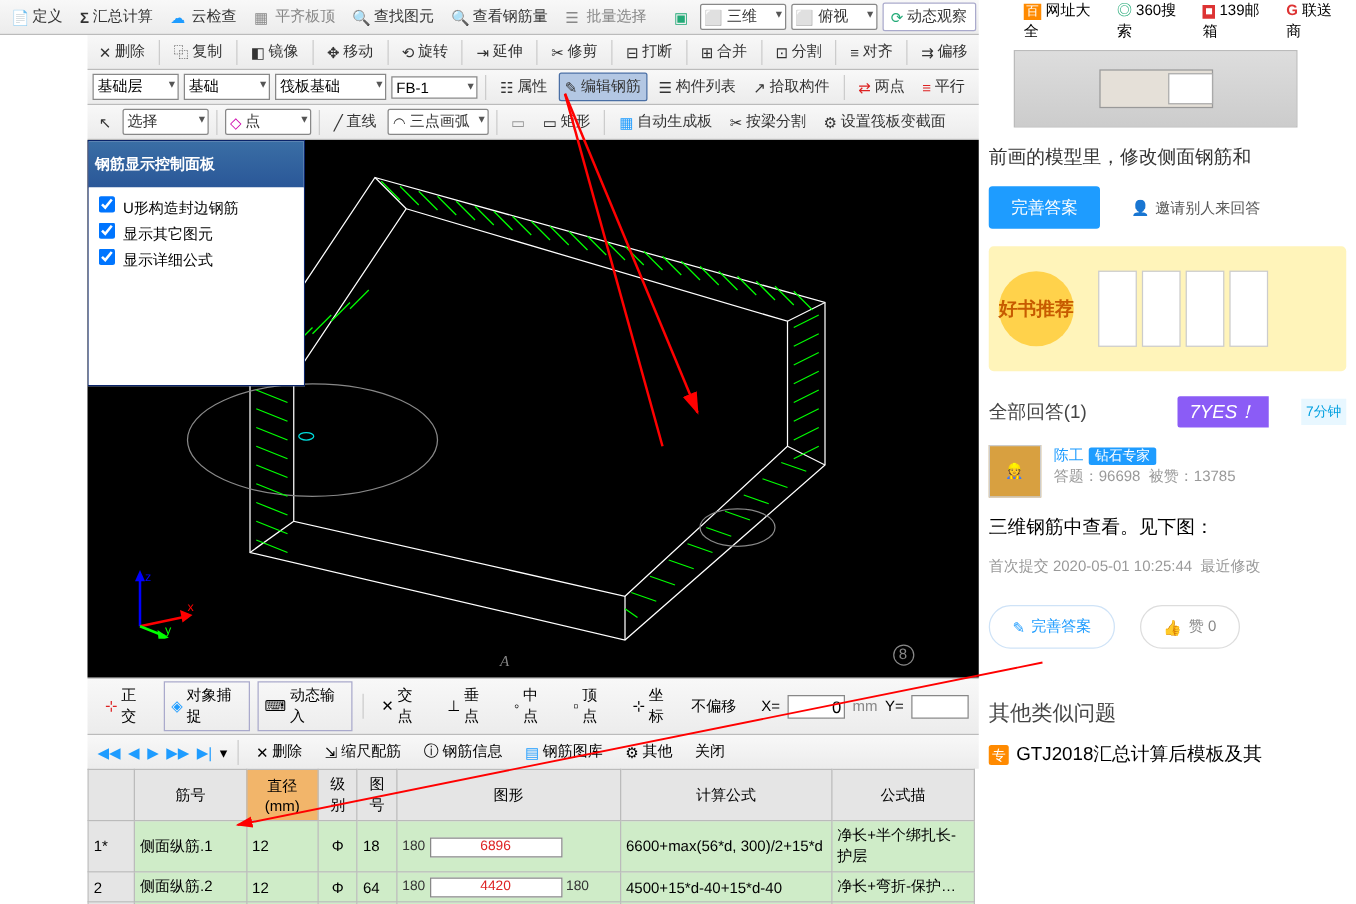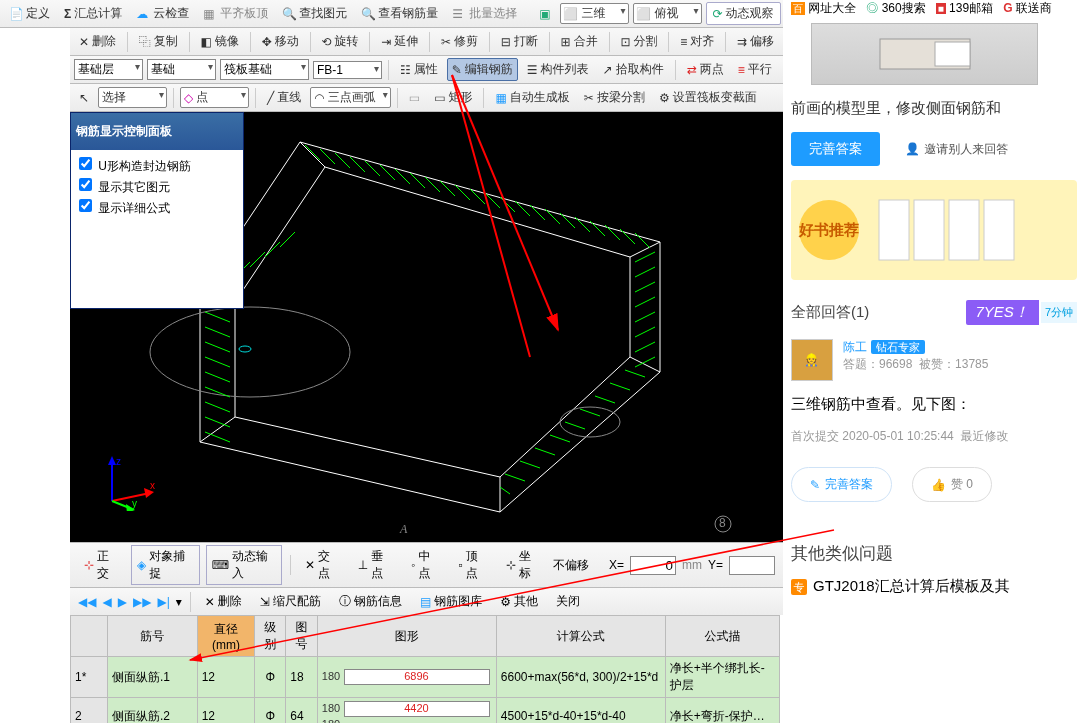--- a/index.html
+++ b/index.html
@@ -20,28 +20,28 @@
   table.grid th{background:#e5e5e5; border:1px solid #bbb; padding:3px 4px; font-weight:normal;}
   table.grid td{border:1px solid #bbb; padding:3px 4px;}
   table.grid tr.row td{background:#cfecc8;}
   table.grid th.dia{background:#f2b56a;}
   .rowidx{background:#e5e5e5 !important;}
   .panel { position:absolute; left:0; top:0; width:172px; background:#fff; border:1px solid #0a246a; z-index:5;}
   .panel-title{background:linear-gradient(#3a6ea5,#2a5798); color:#fff; padding:10px 5px; font-weight:bold; font-size:12px;}
   .panel-body{background:#fff; padding:4px;}
   .panel-body label{display:block; font-size:12px;}
   .axes { position:absolute; left:32px; bottom:28px;}
-  .shape-box{ display:inline-block; border:1px solid #888; background:#fff; height:14px; min-width:100px; padding:0 22px; font-size:11px; text-align:center; color:#d22;}
-  .right .topicons{display:flex; gap:10px; align-items:center; font-size:12px; margin-bottom:6px;}
+  .shape-box{ display:inline-block; border:1px solid #888; background:#fff; height:14px; min-width:100px; padding:0 2px; font-size:11px; text-align:center; color:#d22;}
+  .right .topicons{display:flex; gap:10px; align-items:center; font-size:12px; margin-bottom:6px;margin-left:28px;}
   .model-thumb{width:225px;height:60px;background:linear-gradient(#ddd,#ccc);border:1px solid #bbb; margin-left:20px; display:flex; align-items:center; justify-content:center; color:#777;}
   .ans-btn{background:#1e9cff;color:#fff;border:none;padding:8px 18px;border-radius:3px;cursor:pointer;}
   .invite{color:#555; display:inline-flex; align-items:center; gap:4px;}
   .promo{background:#fff4ba;border-radius:4px;height:100px;display:flex;align-items:center;gap:10px;overflow:hidden;margin-top:14px;}
   .badge-g{background:#ffd24b;color:#c75b00;font-weight:bold;width:60px;height:60px;border-radius:50%;display:flex;align-items:center;justify-content:center;font-size:15px;margin-left:8px;}
-  .section-title{font-size:15px;margin:20px 0 12px;color:#444;display:flex;align-items:center;gap:2px;}
+  .section-title{font-size:15px;margin:20px 0 12px;color:#444;display:flex;align-items:center;gap:26px;}
   .yes-badge{background:#8b5cf6;color:#fff;font-style:italic;font-weight:normal;padding:3px 10px;border-radius:2px 0 0 2px;position:relative;}
   .avatar{width:40px;height:40px;background:#d8a040;border:1px solid #ccc;display:flex;align-items:center;justify-content:center;color:#fff;}
   .expert-badge{background:#1e9cff;color:#fff;font-size:11px;padding:1px 5px;border-radius:2px;margin-left:4px;}
   .meta{color:#999;font-size:12px;}
   .pill-btn{border:1px solid #cfe3f7;color:#1e9cff;padding:8px 18px;border-radius:20px;background:#fff;cursor:pointer;display:inline-flex;align-items:center;gap:5px;}
   .pill-btn.gray{border-color:#ddd;color:#888;}
   .q-item{display:flex;gap:6px;align-items:flex-start;margin-top:12px;}
   .q-badge{background:#ff8a00;color:#fff;font-size:11px;width:16px;height:16px;display:inline-flex;align-items:center;justify-content:center;border-radius:2px;flex-shrink:0;margin-top:2px;}
   svg.abs{position:absolute;left:0;top:0;pointer-events:none;}
   .dim180 { color:#333; font-size:11px;}

